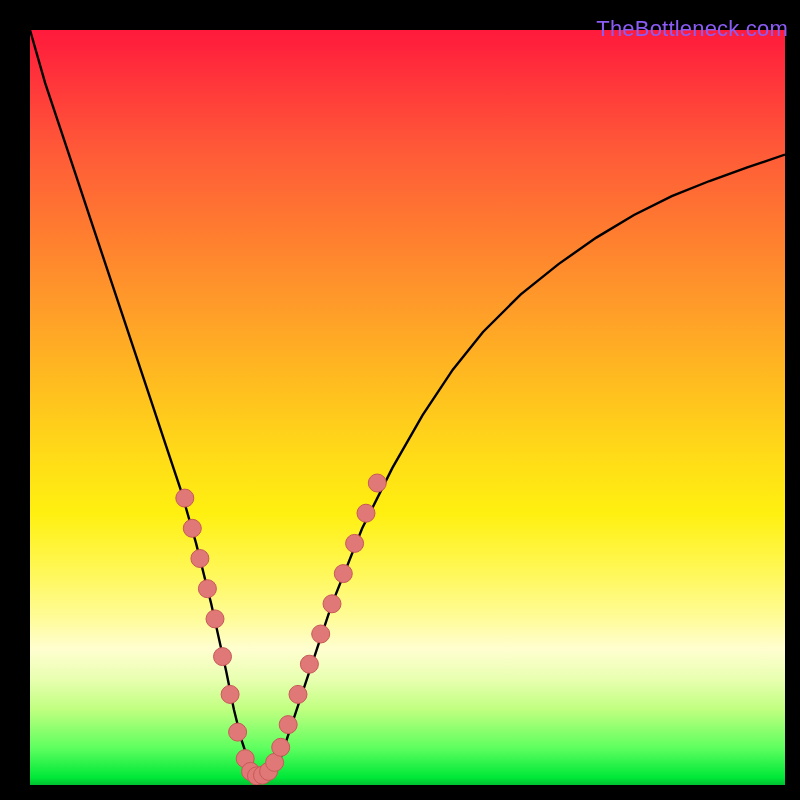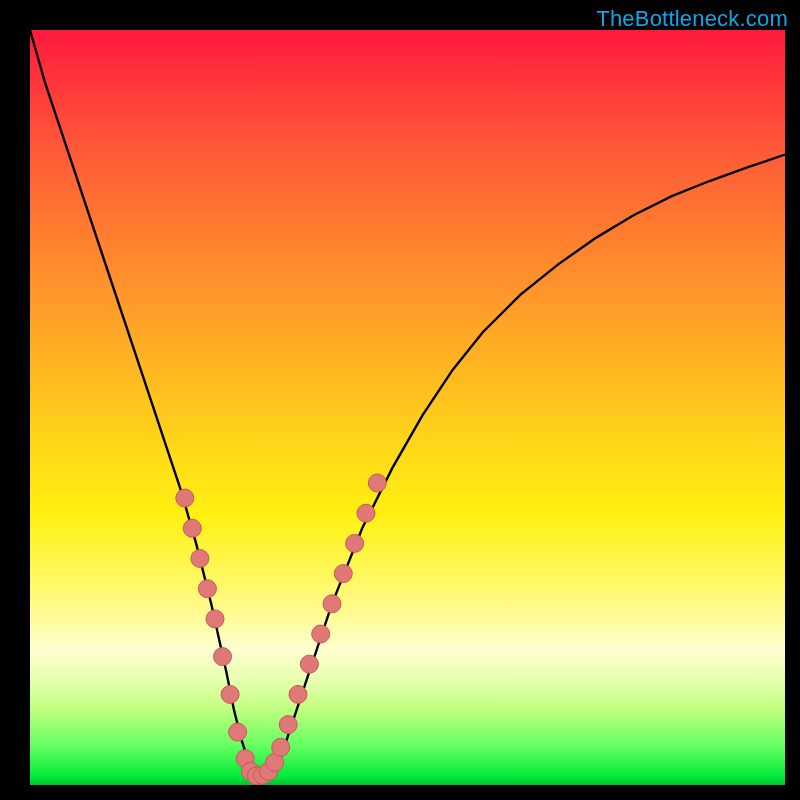--- a/index.html
+++ b/index.html
@@ -6,23 +6,23 @@
   body {
     width: 800px;
     height: 800px;
     background: #000;
     position: relative;
     font-family: Arial, sans-serif;
     overflow: hidden;
   }
   .watermark {
     position: absolute;
-    top: 6px;
+    top: 16px;
     right: 12px;
-    color: #0ea5e9;
+    color: #8b5cf6;
     font-size: 22px;
     font-weight: 500;
     z-index: 20;
     letter-spacing: 0.2px;
   }
   .plot-area {
     position: absolute;
     left: 30px;
     top: 30px;
     width: 755px;

